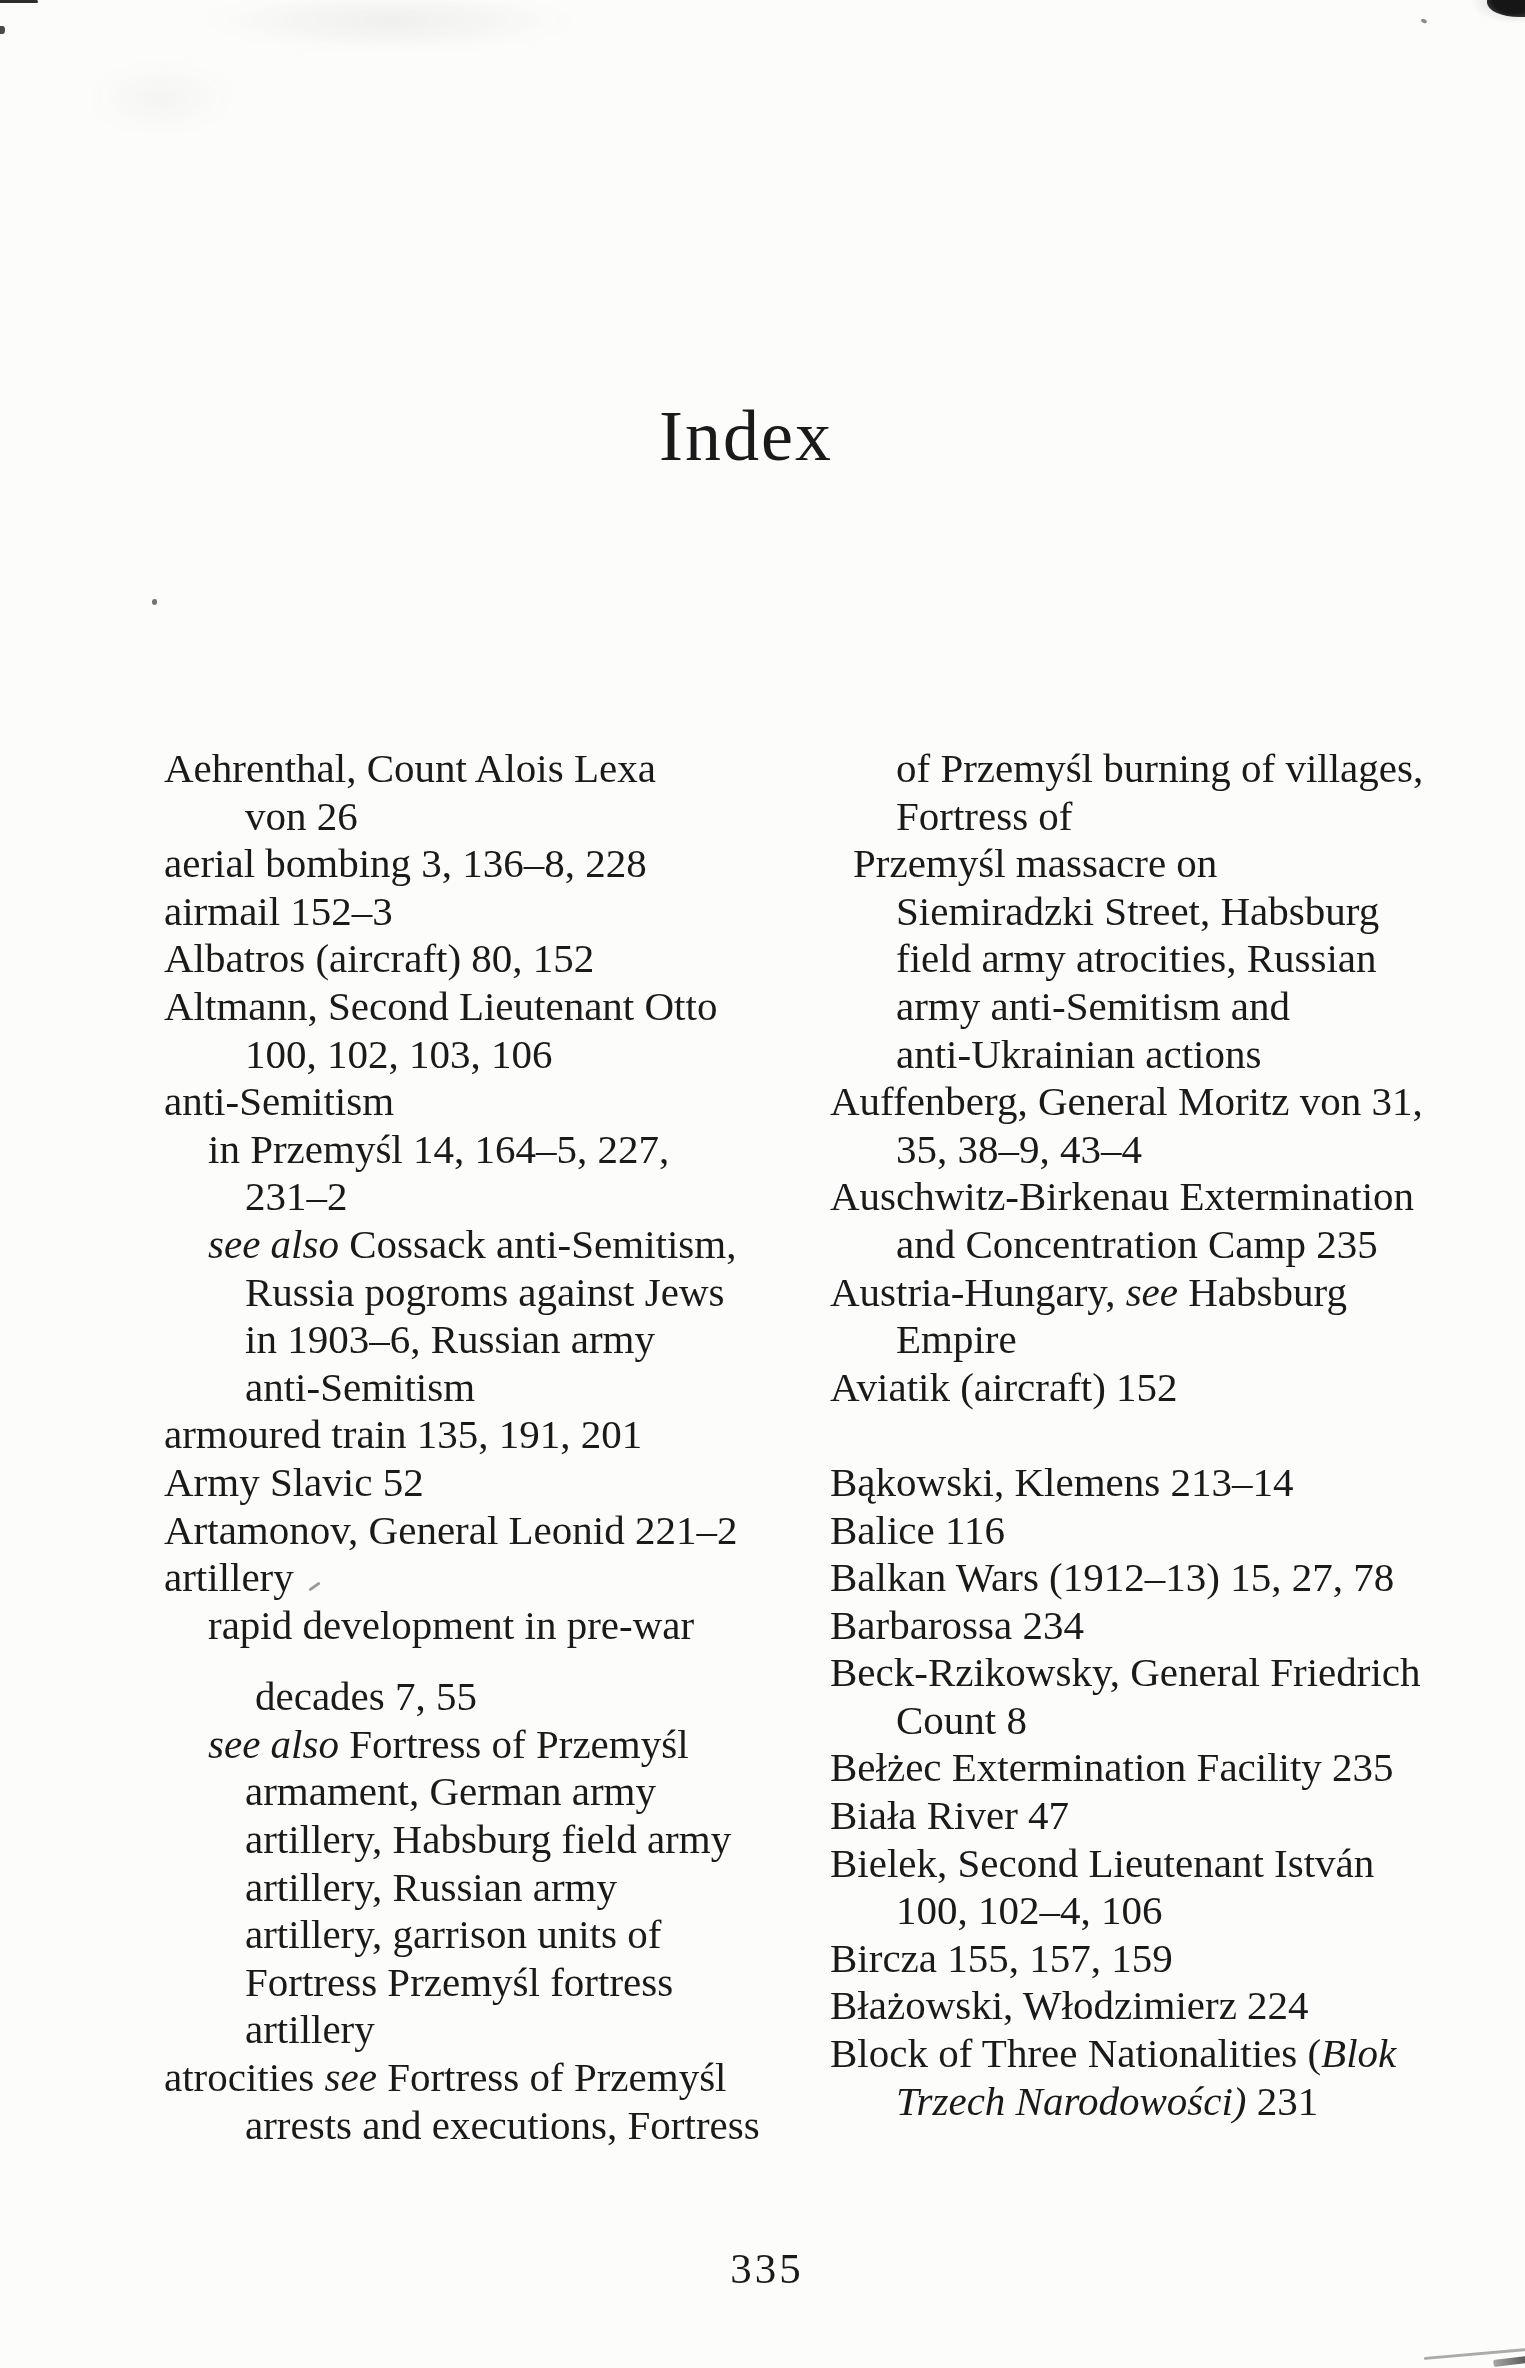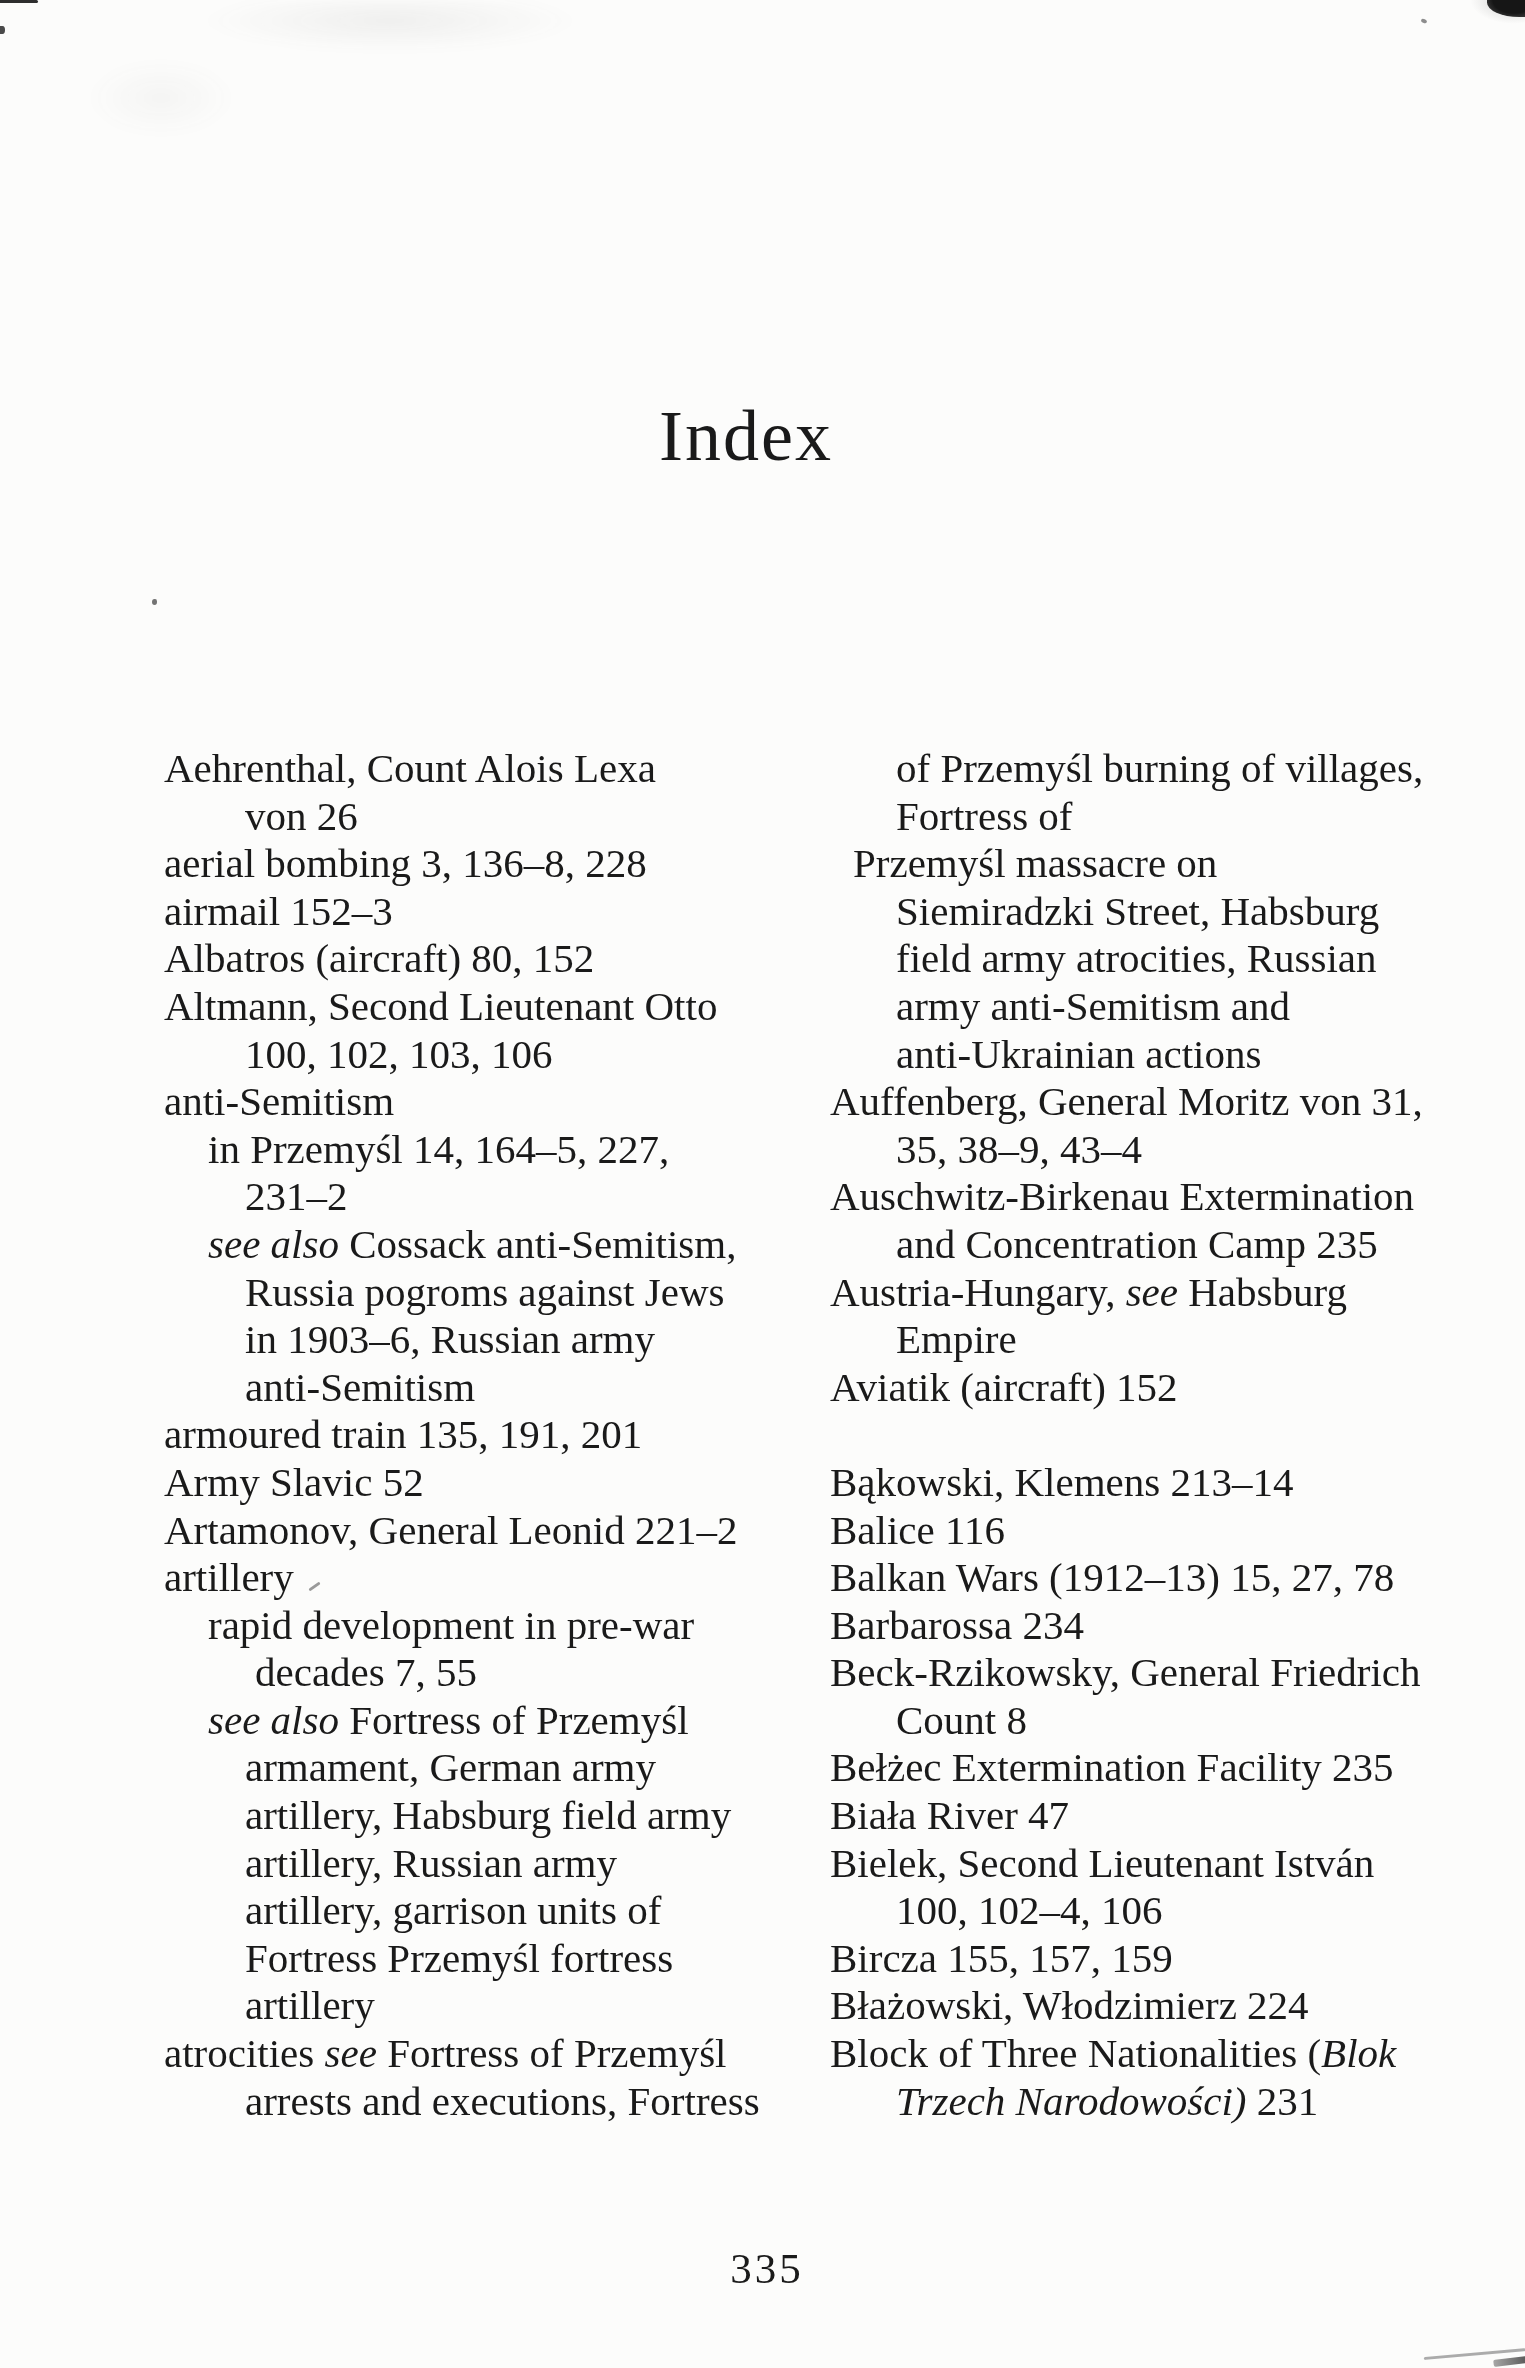--- a/index.html
+++ b/index.html
@@ -21,21 +21,21 @@
   .col{
     position:absolute;top:745px;
     font-size:41px;line-height:47.6px;
     white-space:pre;
   }
   .col-left{left:164px;}
   .col-right{left:790px;margin-left:40px;}
   .line{height:47.6px;}
   .col-left .ind1{padding-left:44px;}
   .col-left .ind2{padding-left:81px;}
-  .col-left .ind3{padding-left:91px;}
+  .col-left .ind3{padding-left:91px;margin-top:24px;}
   .col-right .ind1{padding-left:23px;}
   .col-right .ind2{padding-left:66px;}
   .line em{}
   .folio{
     position:absolute;top:2247px;left:767px;
     transform:translateX(-50%);
     font-size:43px;line-height:43px;
     letter-spacing:3px;
     text-align:center;
   }

